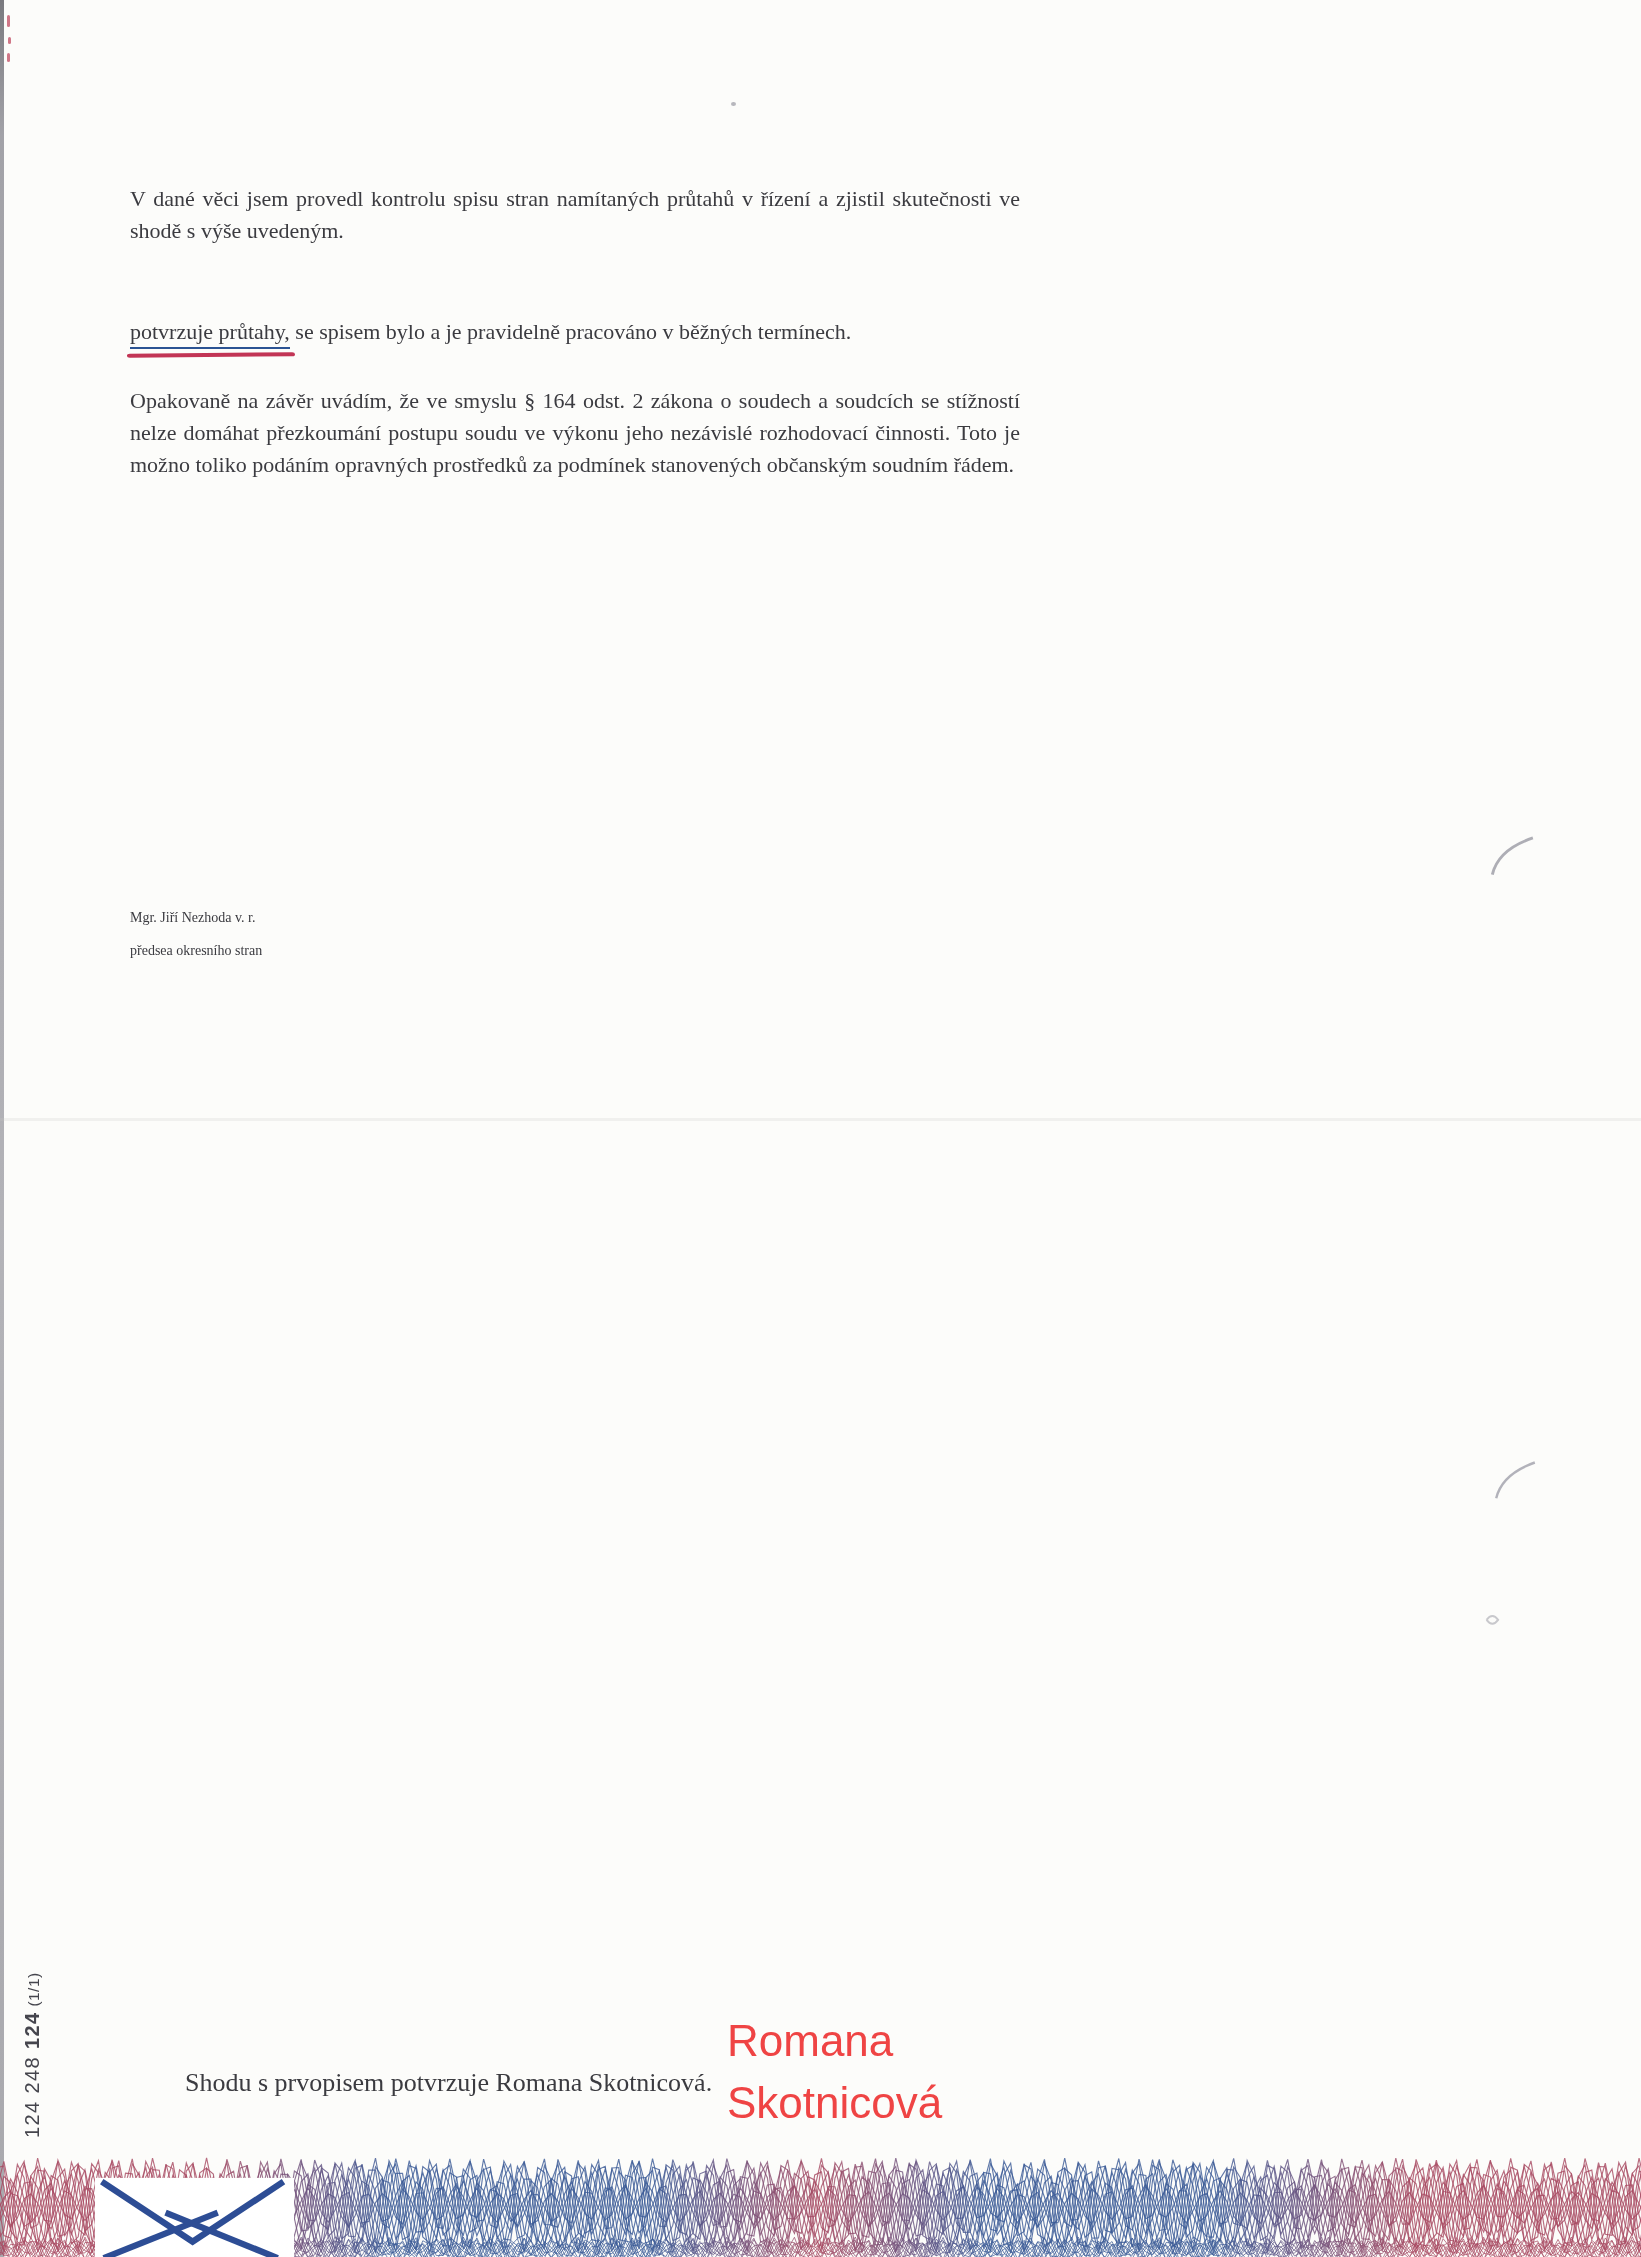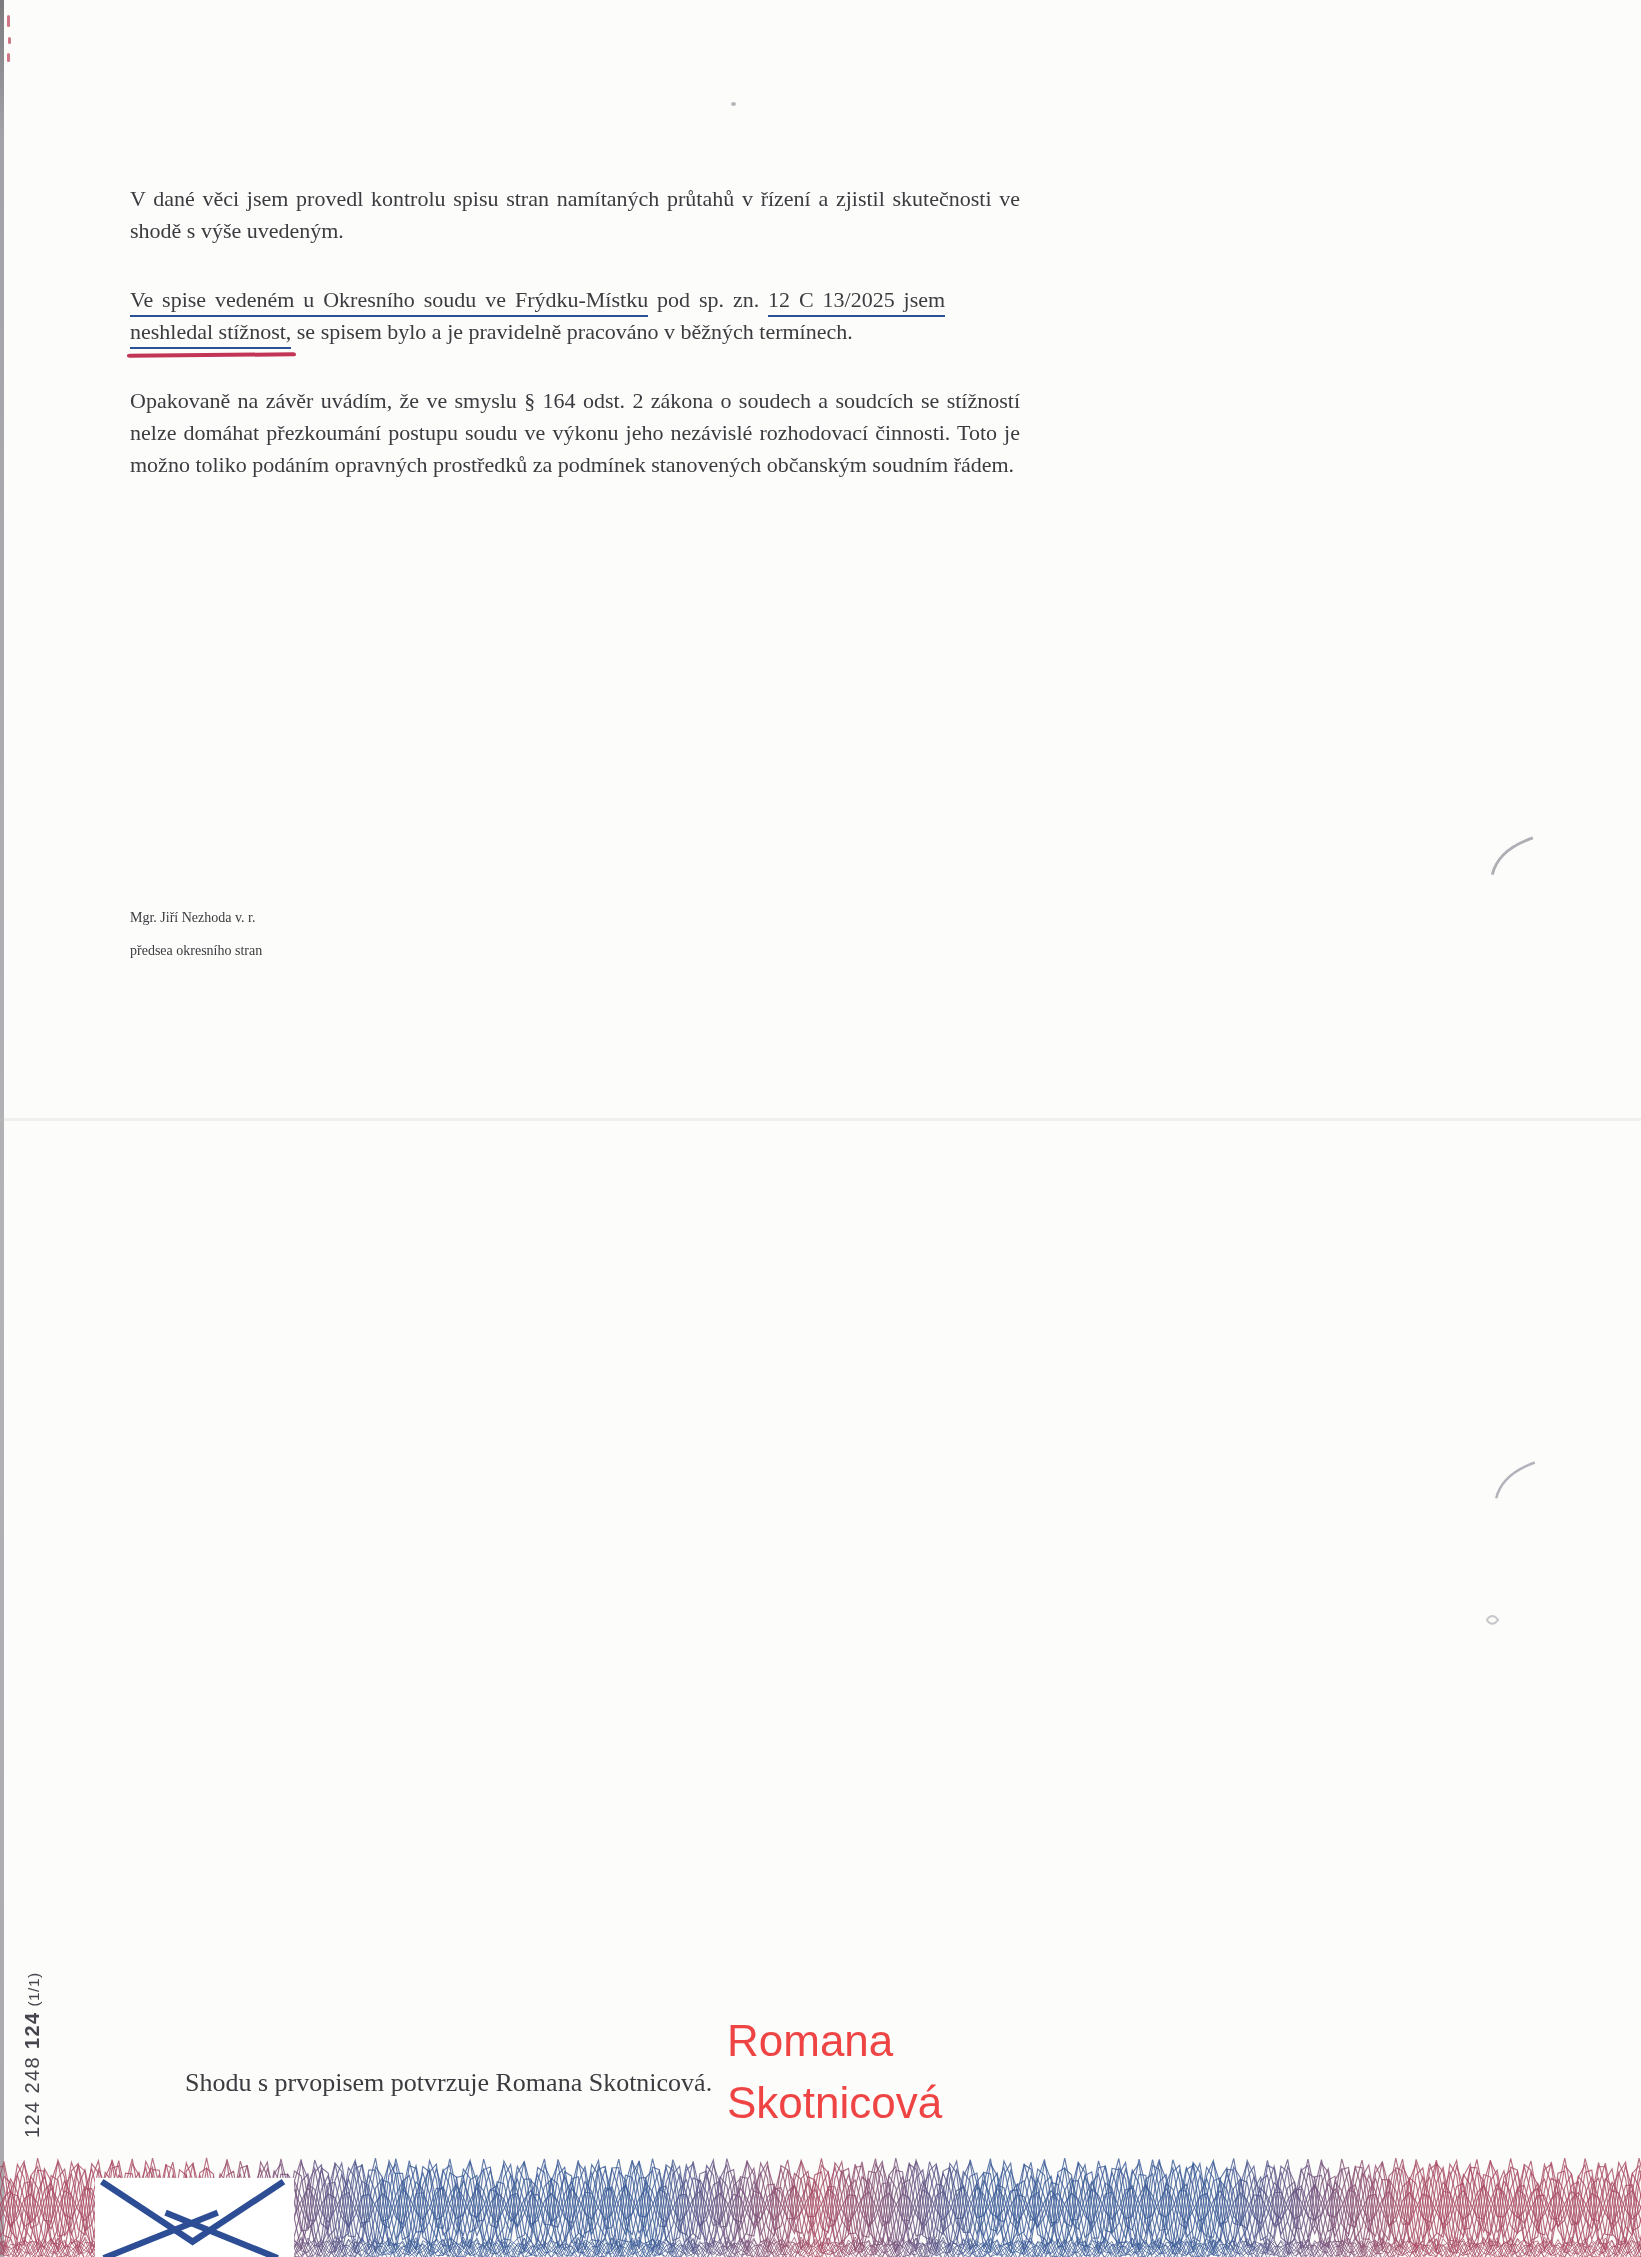--- a/index.html
+++ b/index.html
@@ -62,22 +62,22 @@
   <div class="dot-artifact"></div>
 
   <svg class="arc-artifacts" viewBox="0 0 1700 2338" width="1641" height="2257">
     <path d="M1588,868 Q1552,880 1546,906" fill="none" stroke="#9a9aa4" stroke-width="3" opacity=".8"></path>
     <path d="M1590,1515 Q1556,1527 1550,1552" fill="none" stroke="#9a9aa4" stroke-width="2.5" opacity=".75"></path>
     <path d="M1540,1678 q6,-8 12,0 q-6,8 -12,0" fill="none" stroke="#a5a5ae" stroke-width="2" opacity=".6"></path>
   </svg>
 
   <div class="body-text">
     <p>V dané věci jsem provedl kontrolu spisu stran namítaných průtahů v řízení a zjistil skutečnosti ve shodě s výše uvedeným.</p>
-    <p><span class="line1"><span class="useg-blue">Ve spise vedeném u Okresního soudu ve Frýdku-Místku</span><span> pod sp. zn. </span><span class="useg-blue">12 C 13/2025 jsem</span></span><br>
-      <span class="useg-bluered">neshledal stížnost,</span><span> se spisem bylo a je pravidelně pracováno v běžných termínech.</span></p>
+    <p><br>
+      <span class="useg-bluered">potvrzuje průtahy,</span><span> se spisem bylo a je pravidelně pracováno v běžných termínech.</span></p>
     <p>Opakovaně na závěr uvádím, že ve smyslu § 164 odst. 2 zákona o soudech a soudcích se stížností nelze domáhat přezkoumání postupu soudu ve výkonu jeho nezávislé rozhodovací činnosti. Toto je možno toliko podáním opravných prostředků za podmínek stanovených občanským soudním řádem.</p>
   </div>
 
   <div class="sig-block">
     <div>Mgr. Jiří Nezhoda v. r.</div>
     <div>předsea okresního stran</div>
   </div>
 
   <div class="margin-note"><span>124 248 </span><span class="bold">124</span><span class="small"> (1/1)</span></div>
 

